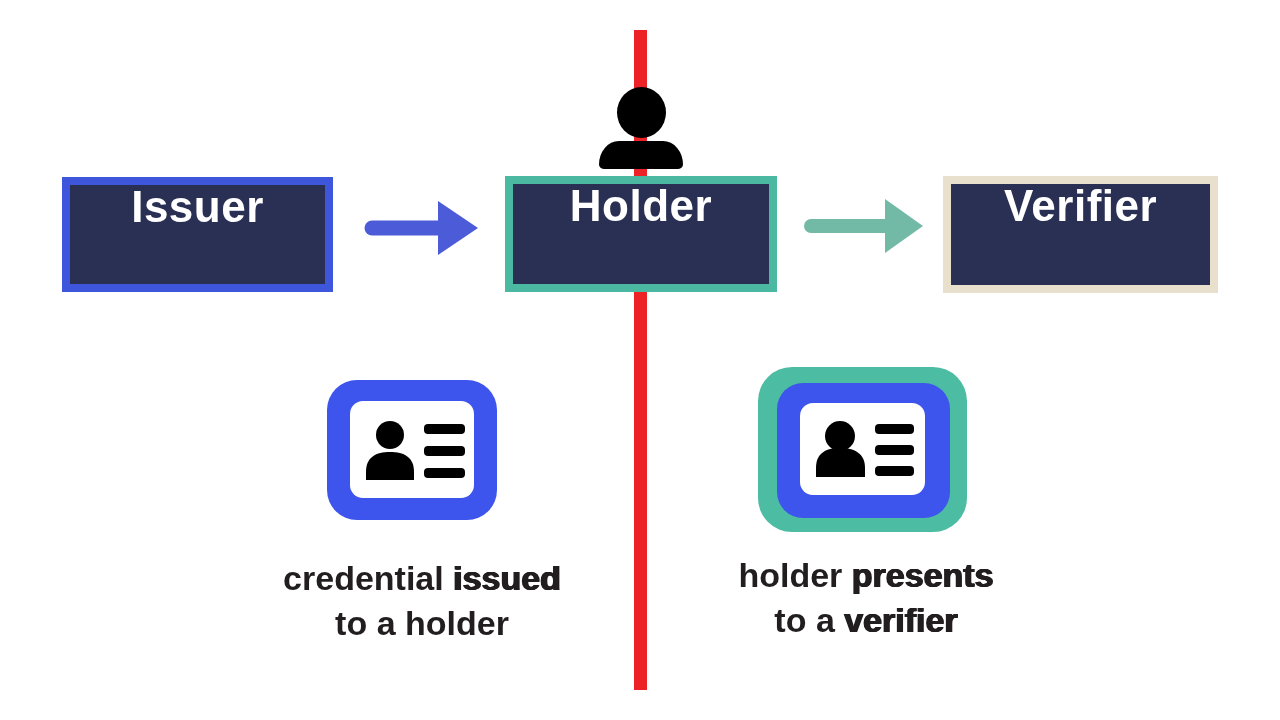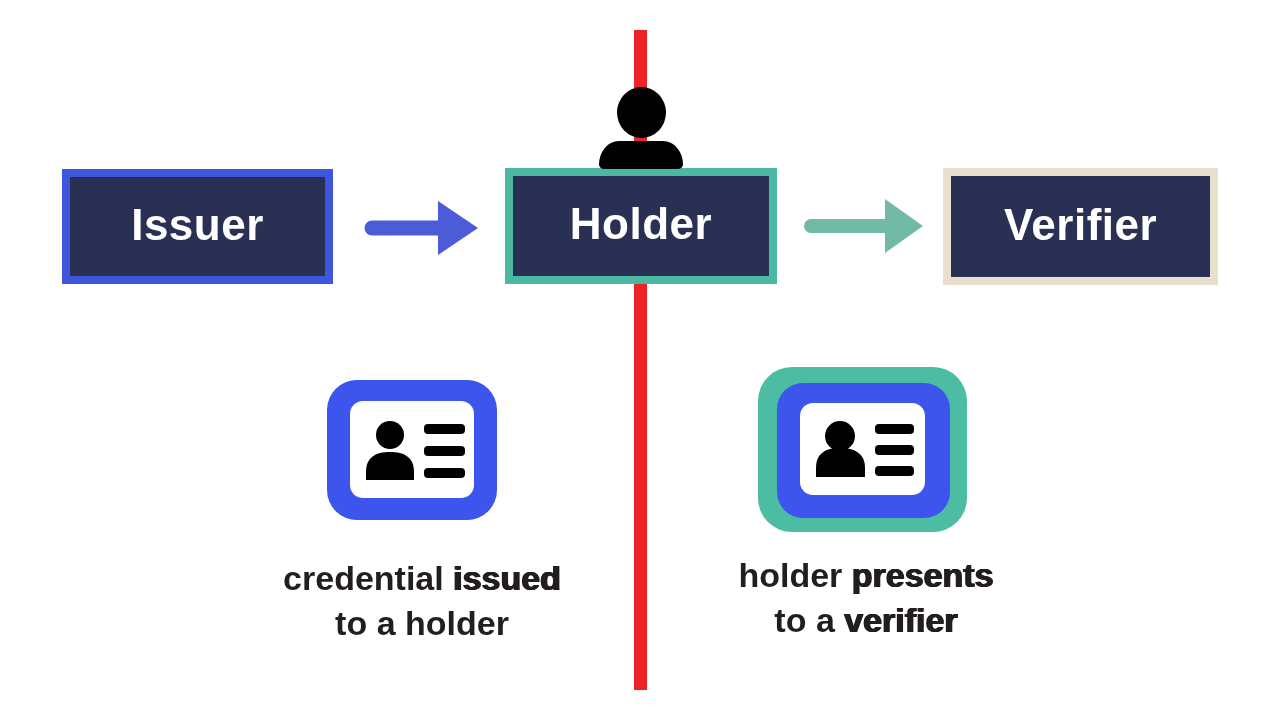--- a/index.html
+++ b/index.html
@@ -21,21 +21,21 @@
   }
   .person-shoulders{
     position:absolute;left:599px;top:141px;width:84px;height:28px;
     background:var(--person);
     border-radius:22px 22px 6px 6px / 26px 26px 5px 5px;
   }
   
   .node{
     position:absolute;box-sizing:border-box;z-index:2;
     background:var(--box-fill);
-    display:flex;align-items:center;justify-content:center;
+    display:flex;justify-content:center;margin-top:8px;
   }
   .node-issuer{left:62px;top:169px;width:271px;height:115px;border:8px solid var(--issuer-border);}
   .node-holder{left:505px;top:168px;width:272px;height:116px;border:8px solid var(--holder-border);}
   .node-verifier{left:943px;top:168px;width:275px;height:117px;border:8px solid var(--verifier-border);}
   .node-label{
     color:var(--box-text);font-size:44px;font-weight:700;letter-spacing:0.5px;
     line-height:1;padding-bottom:4px;
   }
   
   .abs{position:absolute;z-index:2;}

